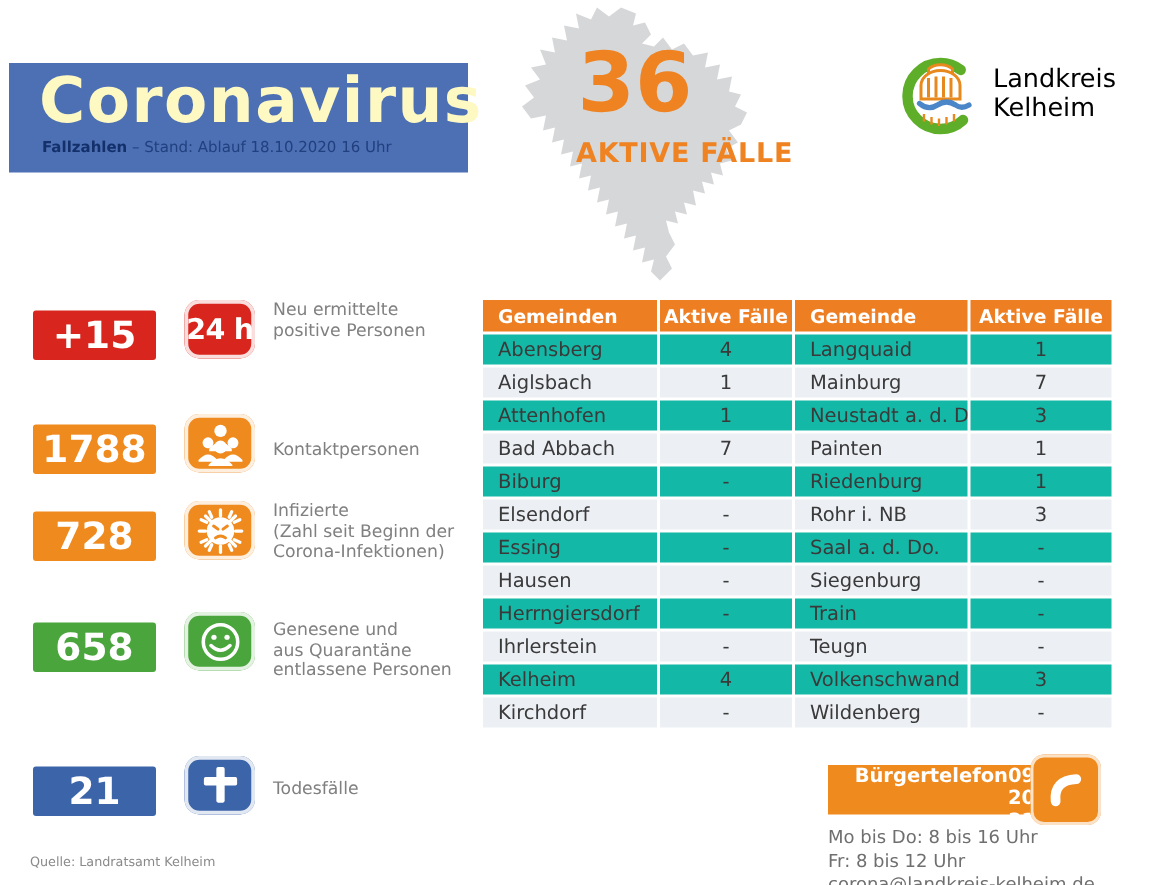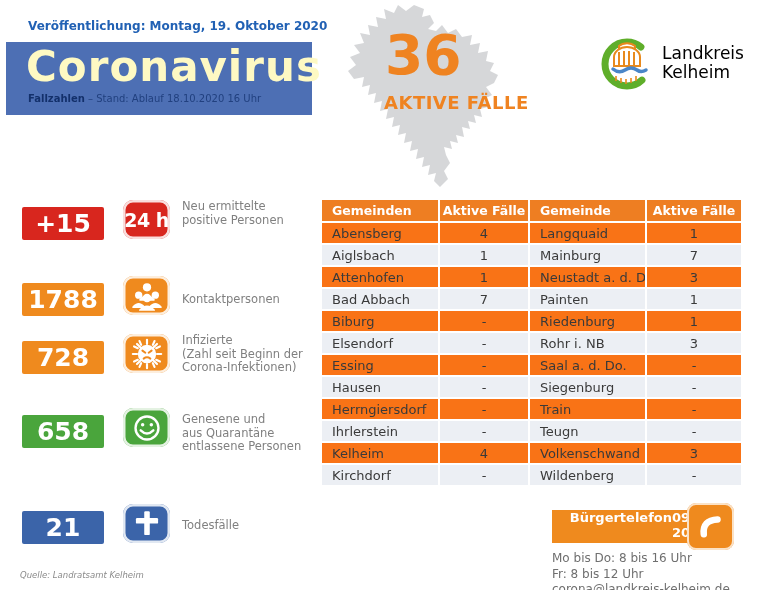--- a/index.html
+++ b/index.html
@@ -34,40 +34,39 @@
   .h24-text{color:#fff;font-weight:bold;font-size:19px;letter-spacing:-0.5px;}
 
   
   .muni-table-wrap{position:absolute;left:320px;top:198px;width:419px;}
   table.muni{border-collapse:separate;border-spacing:2px;table-layout:fixed;width:419px;}
   table.muni th{background:#ee7e22;color:#fff;font-size:12.5px;font-weight:bold;
                 text-align:left;padding:3px 0 3px 10px;height:15px;white-space:nowrap;}
   table.muni th.num{text-align:center;padding-left:0;}
   table.muni td{font-size:13px;color:#3a3a3a;padding:2px 0 2px 10px;height:16px;white-space:nowrap;overflow:hidden;}
   table.muni td.num{text-align:center;padding-left:0;}
-  table.muni tr.odd td{background:#f97316;}
+  table.muni tr.odd td{background:#14b8a6;}
   table.muni tr.even td{background:#eceff4;}
 
   
   .contact-box{position:absolute;left:552px;top:510px;width:123px;height:33px;background:#ef8a1e;
                color:#fff;font-weight:bold;font-size:13px;line-height:15px;text-align:left;
                display:flex;flex-direction:row;justify-content:center;padding-left:30px;}
   .phone-icon-box{position:absolute;left:687px;top:503px;width:47px;height:47px;background:#ef8a1e;
                   border-radius:9px;box-shadow:inset 0 0 0 2px rgba(255,255,255,.75);
                   display:flex;align-items:center;justify-content:center;}
   .hours{position:absolute;left:552px;top:551px;font-size:12px;line-height:15.5px;color:#6f6f6f;}
 
-  .source-line{position:absolute;left:20px;top:570px;font-size:8.5px;color:#8a8a8a;font-style:italic;}
+  .source-line{position:absolute;left:20px;top:570px;font-size:8.5px;color:#8a8a8a;}
 </style>
 </head>
 <body>
 
 <div class="frame">
 
-  <div class="pub-line">Veröffentlichung: Montag, 19. Oktober 2020</div>
 
   <div class="banner">
     <div class="banner-title">Coronavirus</div>
     <div class="banner-sub"><span class="sub-bold">Fallzahlen</span><span> – Stand: Ablauf 18.10.2020 16 Uhr</span></div>
   </div>
 
   <div class="map-wrap">
     <svg width="166" height="186" viewBox="0 0 166 186">
       <path fill="#d6d7d9" d="M70 8 L78 2 L88 6 L86 14 L94 12 L98 20 L92 26 L100 28 L106 22 L112 30 L120 26 L126 34 L136 32 L134 42 L144 40 L142 50 L152 48 L150 58 L158 60 L154 68 L162 72 L158 80 L150 84 L156 92 L148 96 L152 104 L144 106 L146 114 L138 112 L140 120 L132 118 L134 126 L126 124 L128 134 L120 132 L122 140 L114 138 L116 146 L108 144 L110 152 L114 160 L108 168 L112 176 L104 184 L98 178 L100 170 L92 172 L94 162 L86 164 L88 154 L80 156 L82 146 L74 148 L76 138 L68 140 L70 130 L62 132 L64 122 L56 124 L58 114 L50 116 L52 106 L44 108 L46 98 L38 100 L40 90 L32 92 L34 82 L26 84 L28 74 L18 76 L12 68 L20 62 L14 54 L24 50 L18 42 L28 40 L24 30 L34 32 L32 22 L42 24 L40 14 L50 16 L48 6 L58 10 L62 2 Z"></path>
     </svg>

